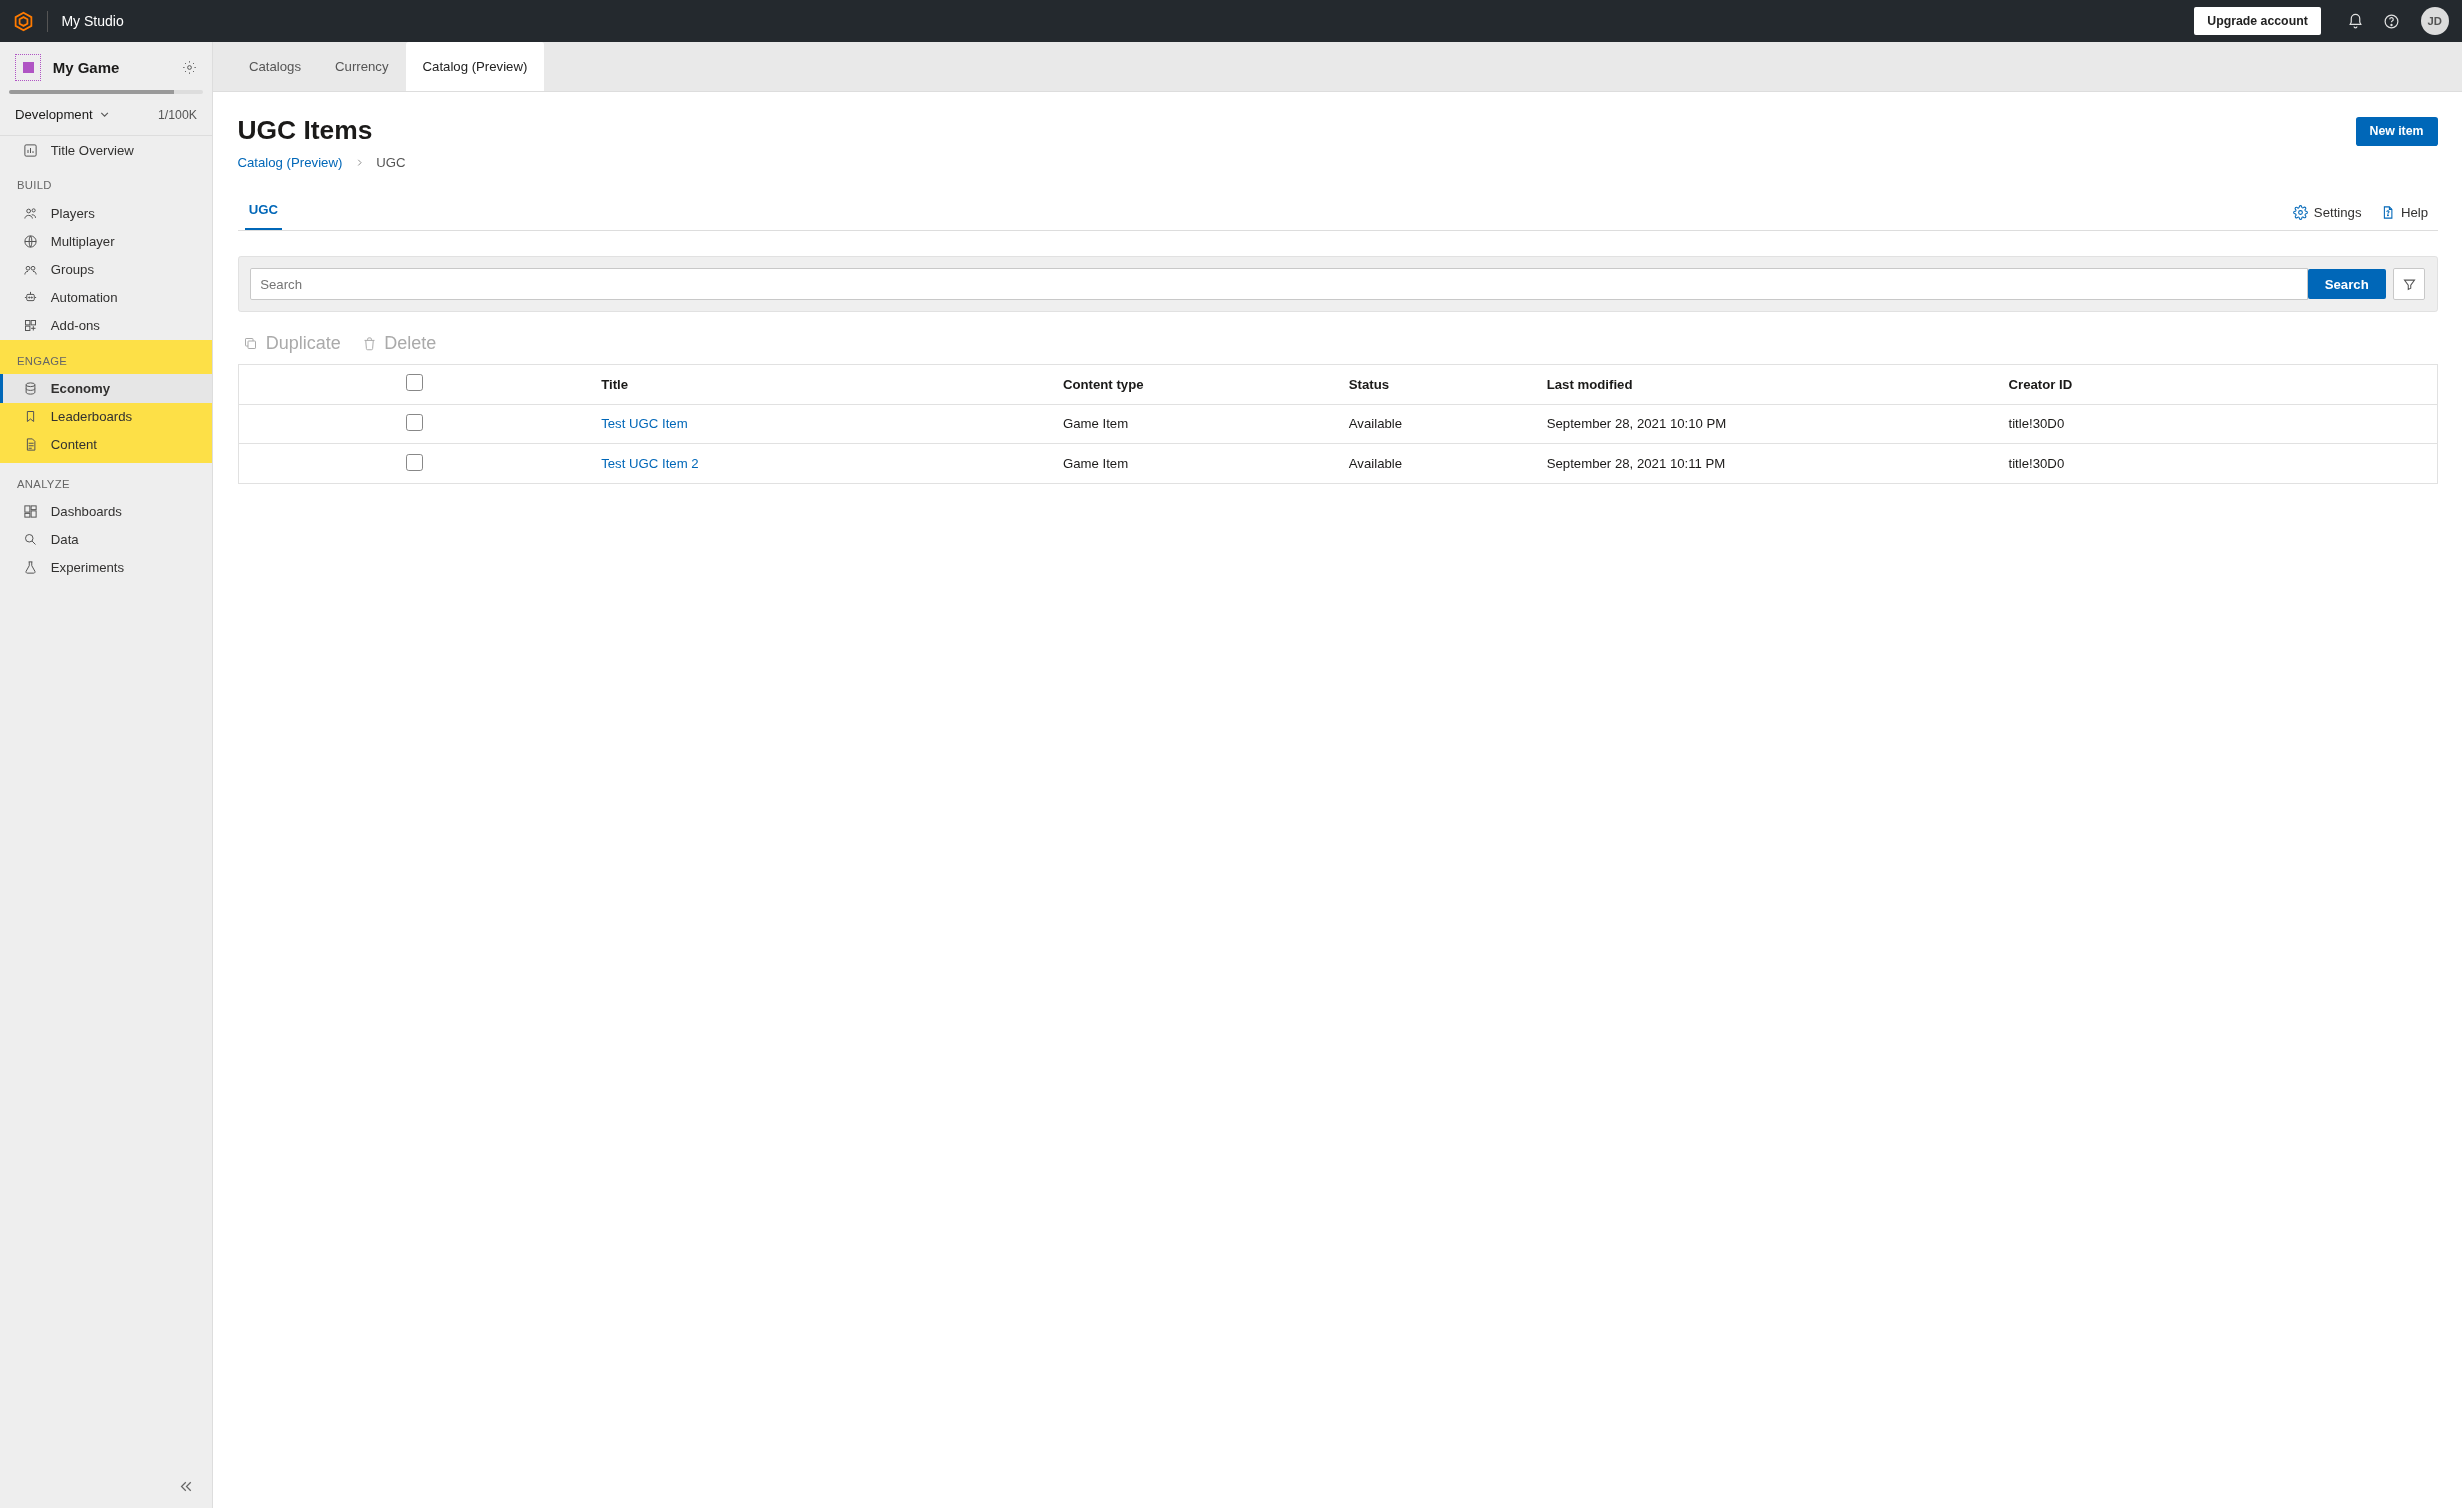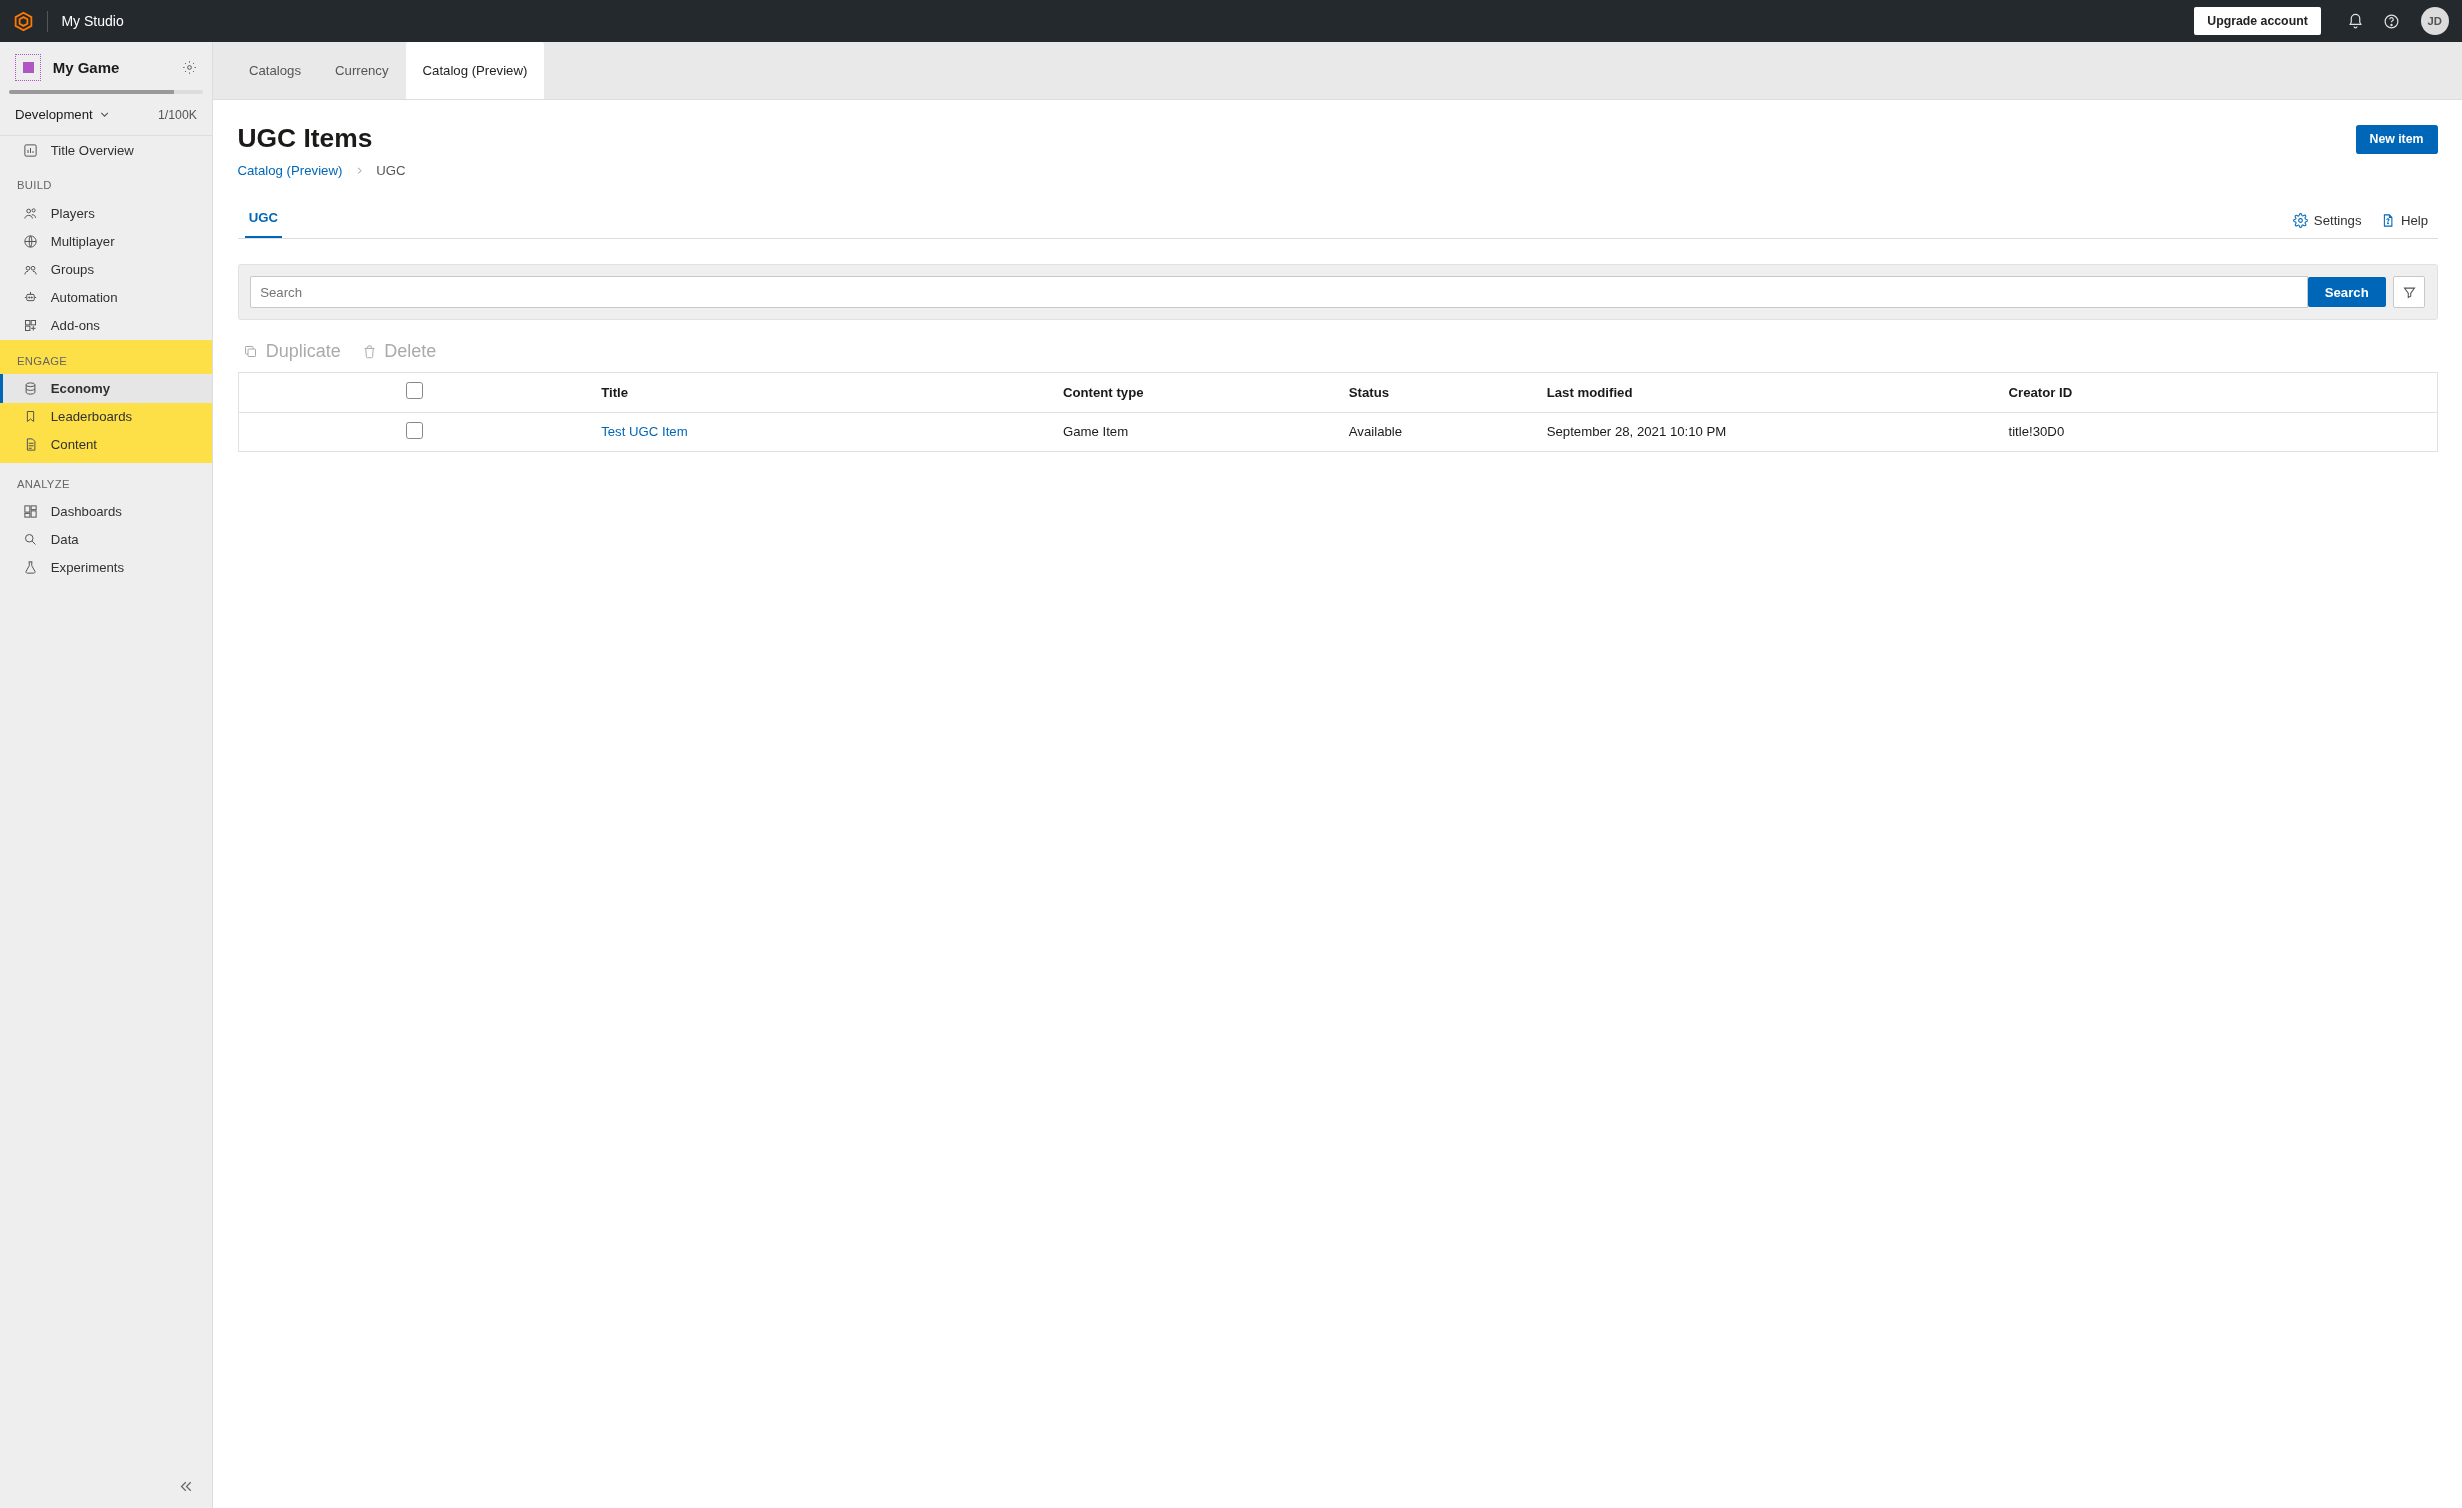--- a/index.html
+++ b/index.html
@@ -34,21 +34,21 @@
 .nav-item .nav-icon { width:15px; height:15px; margin-right:13.2px; color:#555; display:flex; align-items:center; }
 .nav-section-header { padding:15px 15px 7.5px 17px; font-size:11.3px; color:#666; letter-spacing:0.3px; }
 .nav-item.active { background:#e6e6e6; font-weight:600; position:relative; }
 .nav-item.active::before { content:""; position:absolute; left:0; top:0; bottom:0; width:2.8px; background:#0067b8; }
 .nav-section-group { background:#fde047; padding-bottom:3.8px; }
 
 .sidebar-collapse { position:absolute; bottom:11.3px; right:15px; width:19px; height:19px; color:#666; cursor:pointer; }
 
 
 .main { flex:1; display:flex; flex-direction:column; background:#fff; overflow:hidden; }
-.tabbar { display:flex; background:#e9e9e9; border-bottom:0.9px solid #ddd; padding-left:19px; height:58px; align-items:stretch; }
+.tabbar { display:flex; background:#e9e9e9; border-bottom:0.9px solid #ddd; padding-left:19px; height:50px; align-items:stretch; }
 .tab { padding:0 17px; display:flex; align-items:center; color:#555; cursor:pointer; font-size:13.2px; }
 .tab.active { background:#fff; color:#222; border-top-left-radius:2.8px; border-top-right-radius:2.8px; }
 
 .content { padding:22.6px 24.5px; flex:1; overflow:auto; }
 .page-head { display:flex; align-items:flex-end; justify-content:space-between; }
 .page-head h1 { font-size:26.4px; font-weight:600; }
 .new-item-btn { background:#0067b8; color:#fff; border:none; border-radius:2.8px; padding:7.5px 14px; font-size:12.3px; font-weight:600; cursor:pointer; }
 .breadcrumb { margin-top:9.4px; font-size:13.2px; display:flex; align-items:center; gap:11.3px; }
 .breadcrumb a { color:#0067b8; text-decoration:none; }
 .breadcrumb .crumb-sep { color:#888; }
@@ -371,18 +371,26 @@
         </thead>
         <tbody>
           <tr>
             <td class="col-check"><span class="checkbox"></span></td>
             <td><a href="#">Test UGC Item</a></td>
             <td>Game Item</td>
             <td>Available</td>
             <td>September 28, 2021 10:10 PM</td>
             <td>title!30D0</td>
           </tr>
+          <tr>
+            <td class="col-check"><span class="checkbox"></span></td>
+            <td><a href="#">Test UGC Item 2</a></td>
+            <td>Game Item</td>
+            <td>Available</td>
+            <td>September 28, 2021 10:11 PM</td>
+            <td>title!30D0</td>
+          </tr>
         </tbody>
       </table>
     </div>
   </main>
 </div>
 
 
 </body></html>

